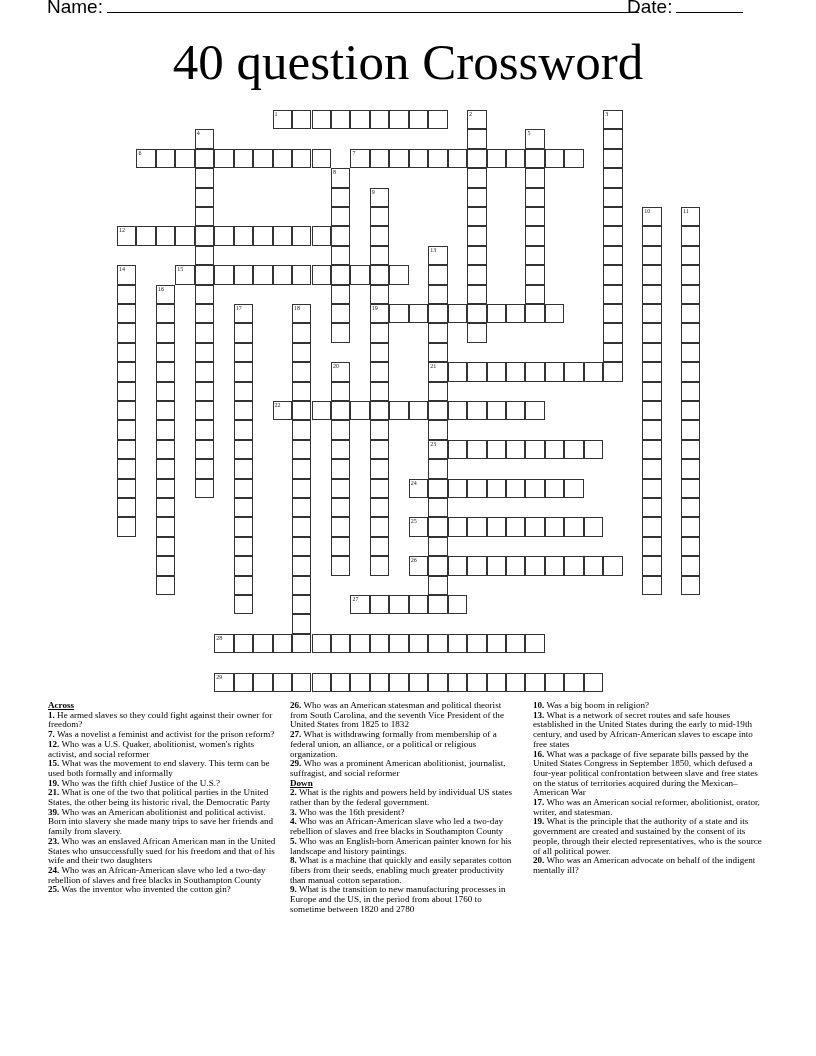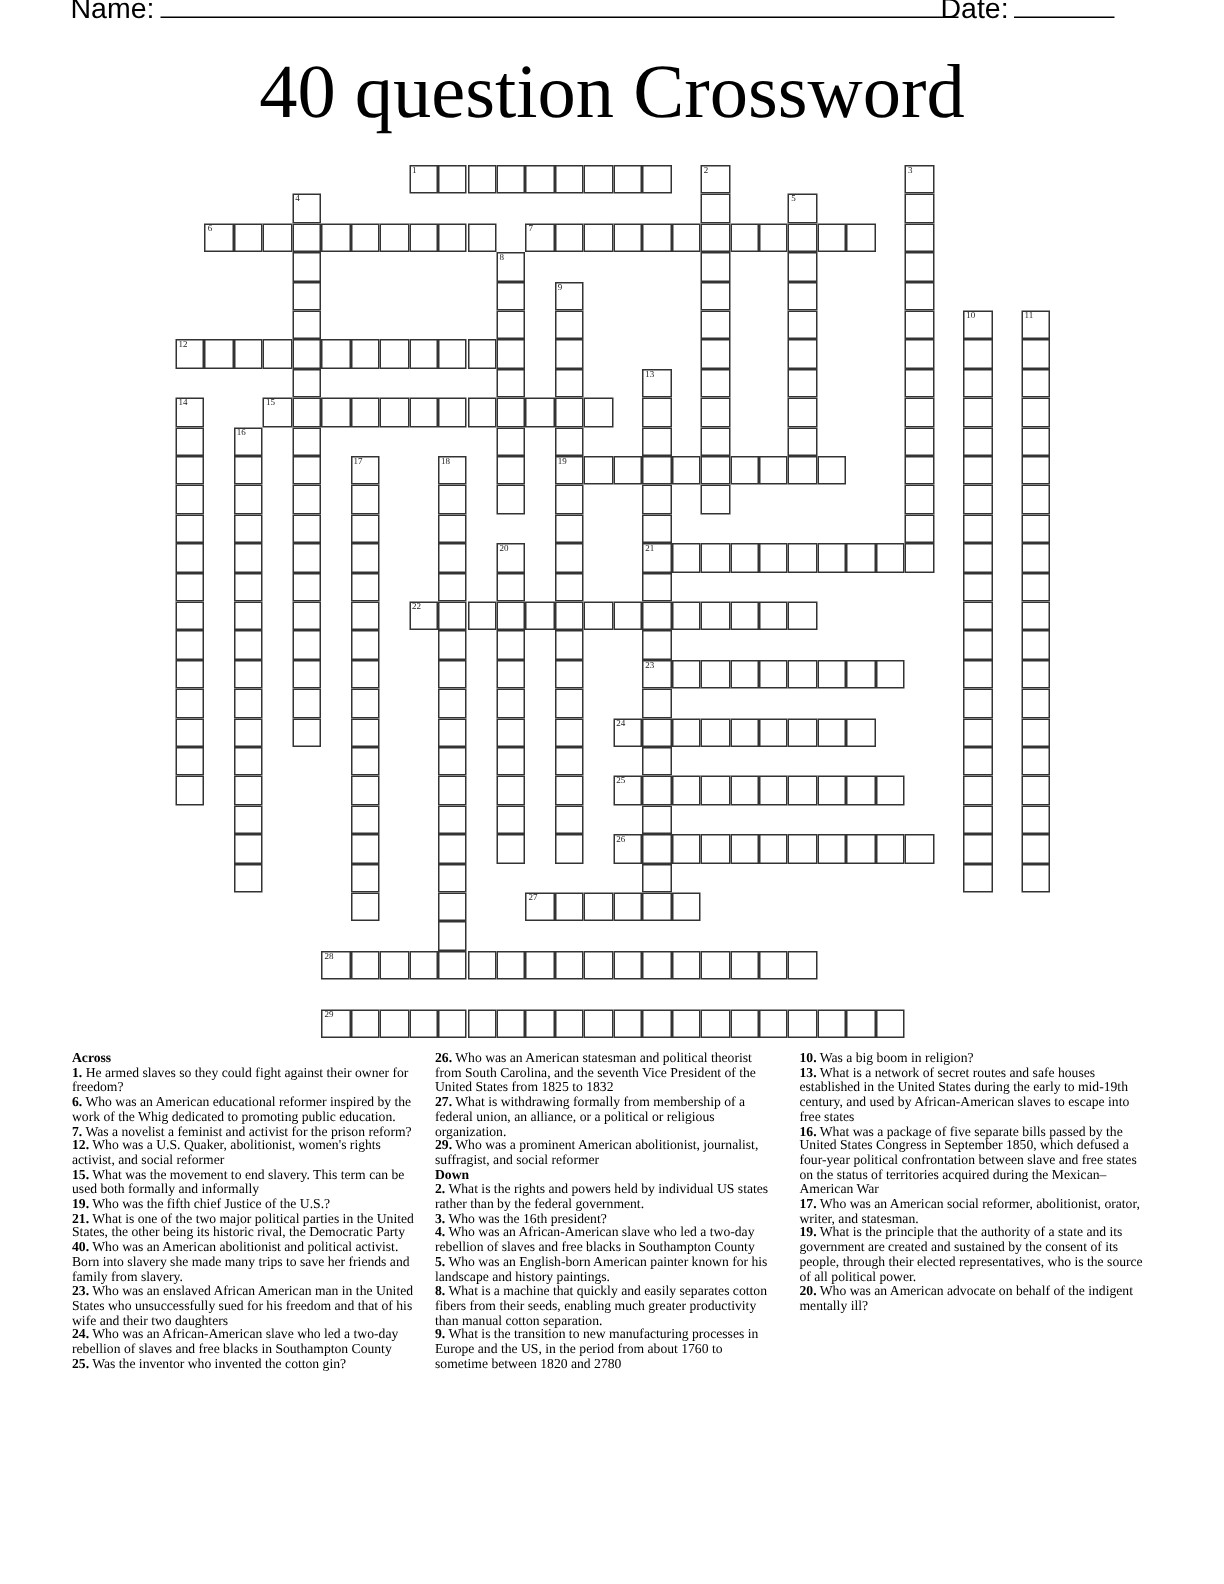--- a/index.html
+++ b/index.html
@@ -10,21 +10,21 @@
   .date-wrap { position: absolute; left: 627px; top: -4px; font-family: "Liberation Sans", sans-serif; font-size: 19px; white-space: nowrap; }
   .date-line { display: inline-block; width: 67px; border-bottom: 1px solid #000; height: 14px; margin-left: 4px; }
   .title { position: absolute; top: 32px; left: 0; width: 816px; text-align: center; font-family: "Liberation Serif", serif; font-size: 51px; line-height: 60px; }
   #grid { position: absolute; left: 117px; top: 110px; width: 600px; height: 600px; }
   .cell { position: absolute; width: 19.45px; height: 19.4px; box-sizing: border-box; border: 1px solid #333; background: #fff; margin-left: 0; }
   .cell .num { position: absolute; top: 0px; left: 1px; font-size: 6px; line-height: 7px; color: #222; font-family: "Liberation Serif", serif; }
   .clues { position: absolute; top: 701px; font-size: 9.1px; line-height: 9.7px; font-family: "Liberation Serif", serif; }
   .col1 { left: 48px; width: 232px; }
   .col2 { left: 290px; width: 228px; }
   .col3 { left: 533px; width: 236px; }
-  .clue-head { font-weight: bold; }
+  .clue-head { font-weight: bold; text-decoration: underline; }
   .clue { margin: 0; }
   .clue b { font-weight: bold; }
 </style>
 </head>
 <body>
 
 <div class="header-line">
   <span class="lbl">Name:</span><span class="name-line"></span>
 </div>
 <div class="date-wrap">
@@ -456,27 +456,26 @@
     <div class="cell" style="left: 213.95px; top: 388px;"></div>
     <div class="cell" style="left: 213.95px; top: 407.4px;"></div>
     <div class="cell" style="left: 213.95px; top: 426.8px;"></div>
     <div class="cell" style="left: 213.95px; top: 446.2px;"></div>
   </div>
 
 <div class="clues col1">
   <div class="clue-head">Across</div>
   <div id="col1-list">
       <div class="clue"><b>1.</b><span> He armed slaves so they could fight against their owner for freedom?</span></div>
-      <div class="clue"><b>6.</b><span> Who was an American educational reformer inspired by the work of the Whig dedicated to promoting public education.</span></div>
       <div class="clue"><b>7.</b><span> Was a novelist a feminist and activist for the prison reform?</span></div>
       <div class="clue"><b>12.</b><span> Who was a U.S. Quaker, abolitionist, women's rights activist, and social reformer</span></div>
       <div class="clue"><b>15.</b><span> What was the movement to end slavery. This term can be used both formally and informally</span></div>
       <div class="clue"><b>19.</b><span> Who was the fifth chief Justice of the U.S.?</span></div>
-      <div class="clue"><b>21.</b><span> What is one of the two major political parties in the United States, the other being its historic rival, the Democratic Party</span></div>
-      <div class="clue"><b>40.</b><span> Who was an American abolitionist and political activist. Born into slavery she made many trips to save her friends and family from slavery.</span></div>
+      <div class="clue"><b>21.</b><span> What is one of the two that political parties in the United States, the other being its historic rival, the Democratic Party</span></div>
+      <div class="clue"><b>39.</b><span> Who was an American abolitionist and political activist. Born into slavery she made many trips to save her friends and family from slavery.</span></div>
       <div class="clue"><b>23.</b><span> Who was an enslaved African American man in the United States who unsuccessfully sued for his freedom and that of his wife and their two daughters</span></div>
       <div class="clue"><b>24.</b><span> Who was an African-American slave who led a two-day rebellion of slaves and free blacks in Southampton County</span></div>
       <div class="clue"><b>25.</b><span> Was the inventor who invented the cotton gin?</span></div>
     </div>
 </div>
 
 <div class="clues col2">
   <div id="col2-across-list">
       <div class="clue"><b>26.</b><span> Who was an American statesman and political theorist from South Carolina, and the seventh Vice President of the United States from 1825 to 1832</span></div>
       <div class="clue"><b>27.</b><span> What is withdrawing formally from membership of a federal union, an alliance, or a political or religious organization.</span></div>

